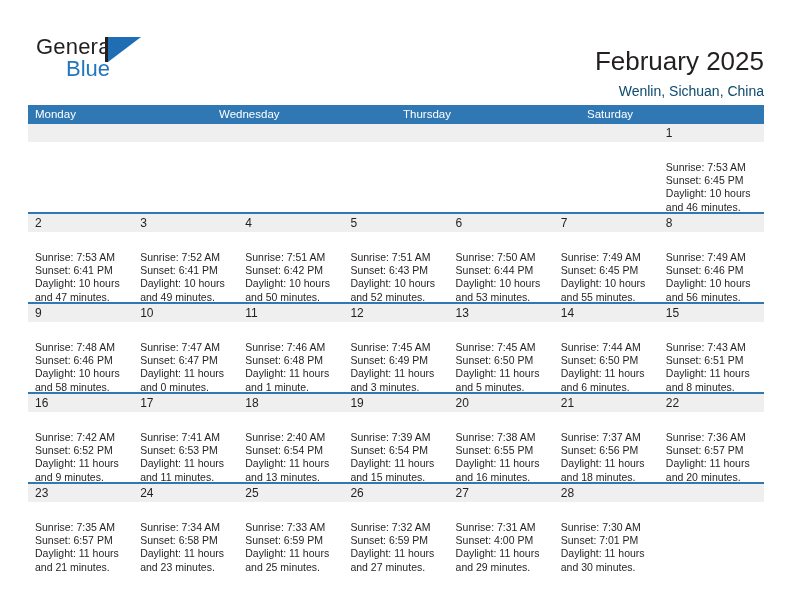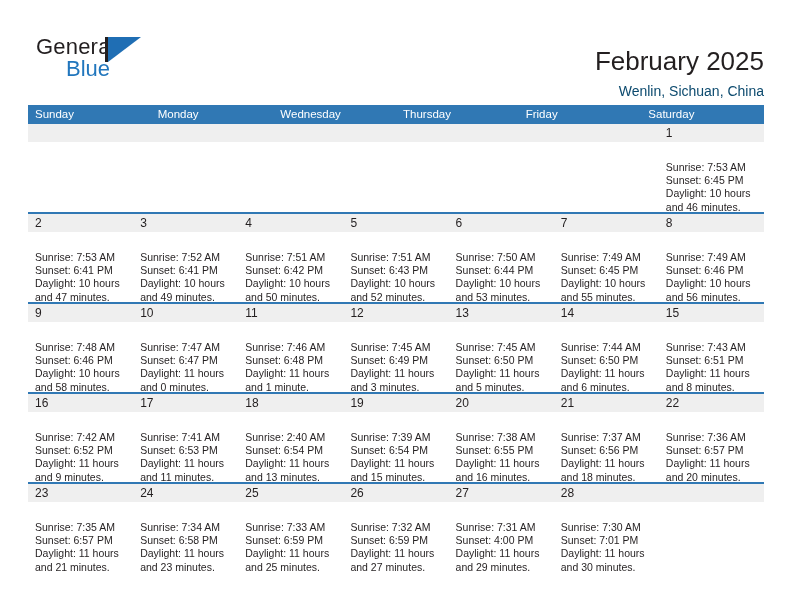--- a/index.html
+++ b/index.html
@@ -188,25 +188,23 @@
 
     <div class="title-block">
       <div class="cal-title">February 2025</div>
       <div class="cal-subtitle">Wenlin, Sichuan, China</div>
     </div>
 
   </div>
 
   <div class="calendar">
     <div class="weekday-row">
-        <div class="weekday">Sunday</div>
         <div class="weekday">Monday</div>
         <div class="weekday">Wednesday</div>
         <div class="weekday">Thursday</div>
-        <div class="weekday">Friday</div>
         <div class="weekday">Saturday</div>
       </div>
     <div class="weeks">
         <div class="week">
           <div class="daynum-band"></div>
           <div class="week-cells">
             <div class="cell empty">
               <div class="daynum"></div>
               <div class="cell-lines">
                 <div class="cell-line"></div>

